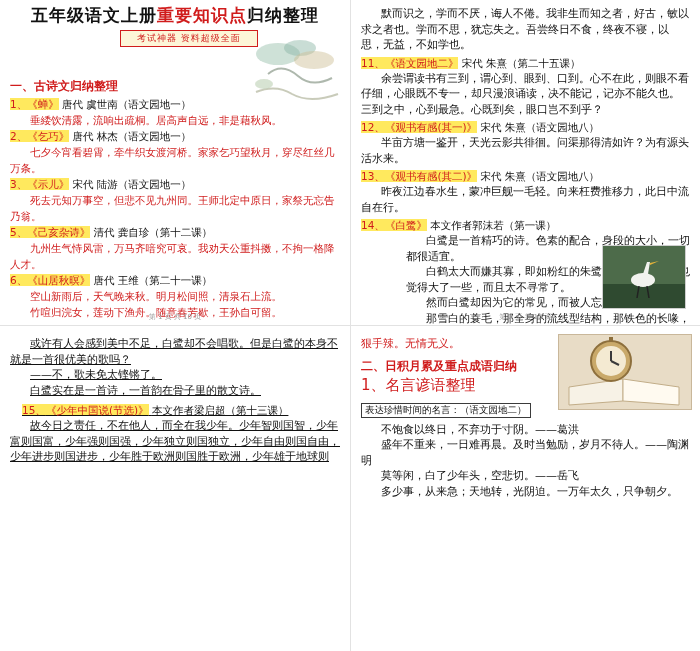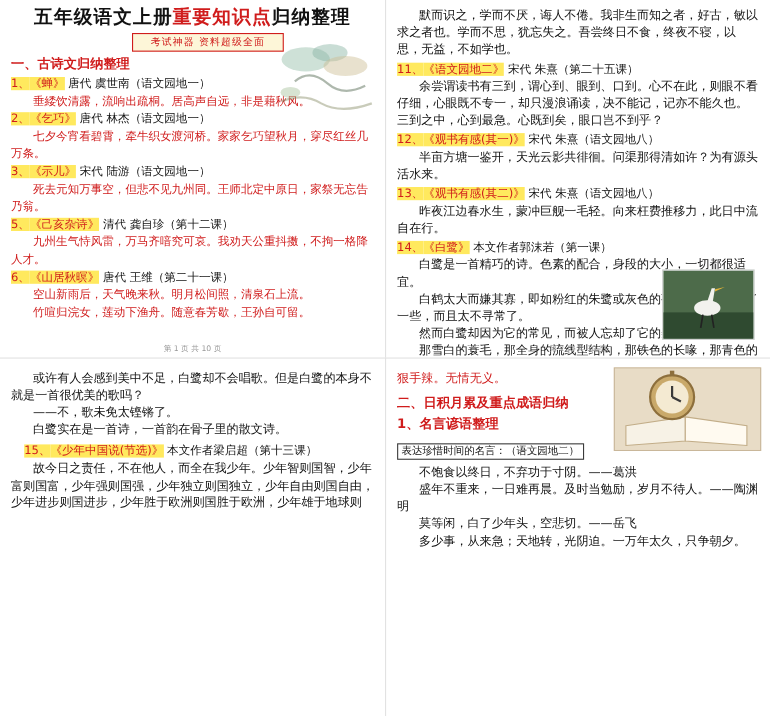--- a/index.html
+++ b/index.html
@@ -16,21 +16,21 @@
     font-size:9px;padding:1px 16px;letter-spacing:1px;
   }
   .quad{position:absolute;box-sizing:border-box;overflow:hidden;}
   .q1{left:0;top:0;width:350px;height:325px;}
   .q2{left:350px;top:0;width:350px;height:325px;border-left:1px solid #e2e2e2;}
   .q3{left:0;top:325px;width:350px;height:326px;border-top:1px solid #e2e2e2;}
   .q4{left:350px;top:325px;width:350px;height:326px;border-top:1px solid #e2e2e2;border-left:1px solid #e2e2e2;}
   .col{padding:6px 10px 0 10px;}
   .line{font-size:11px;line-height:15.5px;white-space:pre-wrap;word-break:break-all;}
   .sec{color:#d01c1c;font-weight:bold;font-size:12px;line-height:20px;}
-  .sec2{color:#d01c1c;font-weight:bold;font-size:12px;line-height:18px;}
+  .sec2{color:#d01c1c;font-weight:normal;font-size:15px;line-height:18px;}
   .hl{background:#ffe95e;}
   .red{color:#d01c1c;}
   .item{font-size:10.5px;line-height:16px;}
   .indent{text-indent:20px;}
   .pg{position:absolute;bottom:3px;width:100%;text-align:center;font-size:7px;color:#999;}
   .ink{
     position:absolute;right:6px;top:34px;width:96px;height:74px;opacity:.92;
   }
   .photo{
     position:absolute;border:1px solid #cfcfcf;background:#dfe9e2;
@@ -55,21 +55,21 @@
 
     <svg class="ink" viewBox="0 0 96 74">
       <ellipse cx="30" cy="20" rx="22" ry="11" fill="#9fc3b0" opacity=".55"></ellipse>
       <ellipse cx="52" cy="14" rx="16" ry="8" fill="#7fae9c" opacity=".45"></ellipse>
       <ellipse cx="66" cy="26" rx="20" ry="9" fill="#c8b98a" opacity=".45"></ellipse>
       <path d="M20 40 Q34 28 50 42 Q64 54 84 44" stroke="#6c7f6a" stroke-width="2" fill="none" opacity=".6"></path>
       <path d="M8 58 Q28 50 44 60 Q62 70 90 60" stroke="#8a8f6a" stroke-width="2" fill="none" opacity=".5"></path>
       <ellipse cx="16" cy="50" rx="9" ry="5" fill="#b7cbae" opacity=".6"></ellipse>
     </svg>
 
-    <div class="col" style="padding-top:48px;">
+    <div class="col" style="padding-top:76px;">
       <div class="sec">一、古诗文归纳整理</div>
 
       <div>
         <div>
           <div class="item"><span class="hl red">1、</span><span class="hl red">《蝉》</span>  <span>唐代  虞世南（语文园地一）</span></div>
           <div class="item red indent">垂緌饮清露，流响出疏桐。居高声自远，非是藉秋风。</div>
         </div>
         <div>
           <div class="item"><span class="hl red">2、</span><span class="hl red">《乞巧》</span>  <span>唐代  林杰（语文园地一）</span></div>
           <div class="item red indent">七夕今宵看碧霄，牵牛织女渡河桥。家家乞巧望秋月，穿尽红丝几万条。</div>
@@ -109,21 +109,21 @@
 
       <div class="item" style="margin-top:2px;">
         <span class="hl red">13、</span><span class="hl red">《观书有感(其二)》</span>   <span>宋代  朱熹（语文园地八）</span>
       </div>
       <div class="line indent">昨夜江边春水生，蒙冲巨舰一毛轻。向来枉费推移力，此日中流自在行。</div>
 
       <div class="item" style="margin-top:2px;">
         <span class="hl red">14、</span><span class="hl red">《白鹭》</span>     <span>本文作者郭沫若（第一课）</span>
       </div>
 
-      <div style="position:relative;">
+      <div style="position:relative;margin-left:45px;">
         <div class="line indent">白鹭是一首精巧的诗。色素的配合，身段的大小，一切都很适宜。</div>
         <div class="line indent">白鹤太大而嫌其寡，即如粉红的朱鹭或灰色的苍鹭，也觉得大了一些，而且太不寻常了。</div>
         <div class="line indent">然而白鹭却因为它的常见，而被人忘却了它的美。</div>
         <div class="line indent">那雪白的蓑毛，那全身的流线型结构，那铁色的长喙，那青色的脚，增之一分则嫌长，减之一分则嫌短，素之一忽则嫌白，黛之一忽则嫌黑。</div>
 
         <div class="photo" style="right:4px;top:12px;width:82px;height:62px;">
           <svg viewBox="0 0 82 62" width="82" height="62">
             <rect width="82" height="62" fill="#4d6b4a"></rect>
             <rect y="38" width="82" height="24" fill="#2f4a30"></rect>
             <ellipse cx="40" cy="34" rx="12" ry="7" fill="#f2f2ee"></ellipse>
@@ -132,21 +132,21 @@
             <path d="M36 40 L34 52" stroke="#222" stroke-width="1.5"></path>
             <path d="M44 40 L46 52" stroke="#222" stroke-width="1.5"></path>
           </svg>
         </div>
       </div>
     </div>
     <div class="pg">第 2 页 共 10 页</div>
   </div>
 
   <div class="quad q3">
-    <div class="col" style="padding-top:10px;">
+    <div class="col" style="padding-top:10px;text-decoration:underline;">
       <div class="line indent">或许有人会感到美中不足，白鹭却不会唱歌。但是白鹭的本身不就是一首很优美的歌吗？</div>
       <div class="line indent">——不，歌未免太铿锵了。</div>
       <div class="line indent">白鹭实在是一首诗，一首韵在骨子里的散文诗。</div>
 
       <div class="item" style="margin-top:4px;padding-left:12px;">
         <span class="hl red">15、</span><span class="hl red">《少年中国说(节选)》</span>     <span>本文作者梁启超（第十三课）</span>
       </div>
       <div class="line indent">故今日之责任，不在他人，而全在我少年。少年智则国智，少年富则国富，少年强则国强，少年独立则国独立，少年自由则国自由，少年进步则国进步，少年胜于欧洲则国胜于欧洲，少年雄于地球则</div>
     </div>
     <div class="pg"></div>

